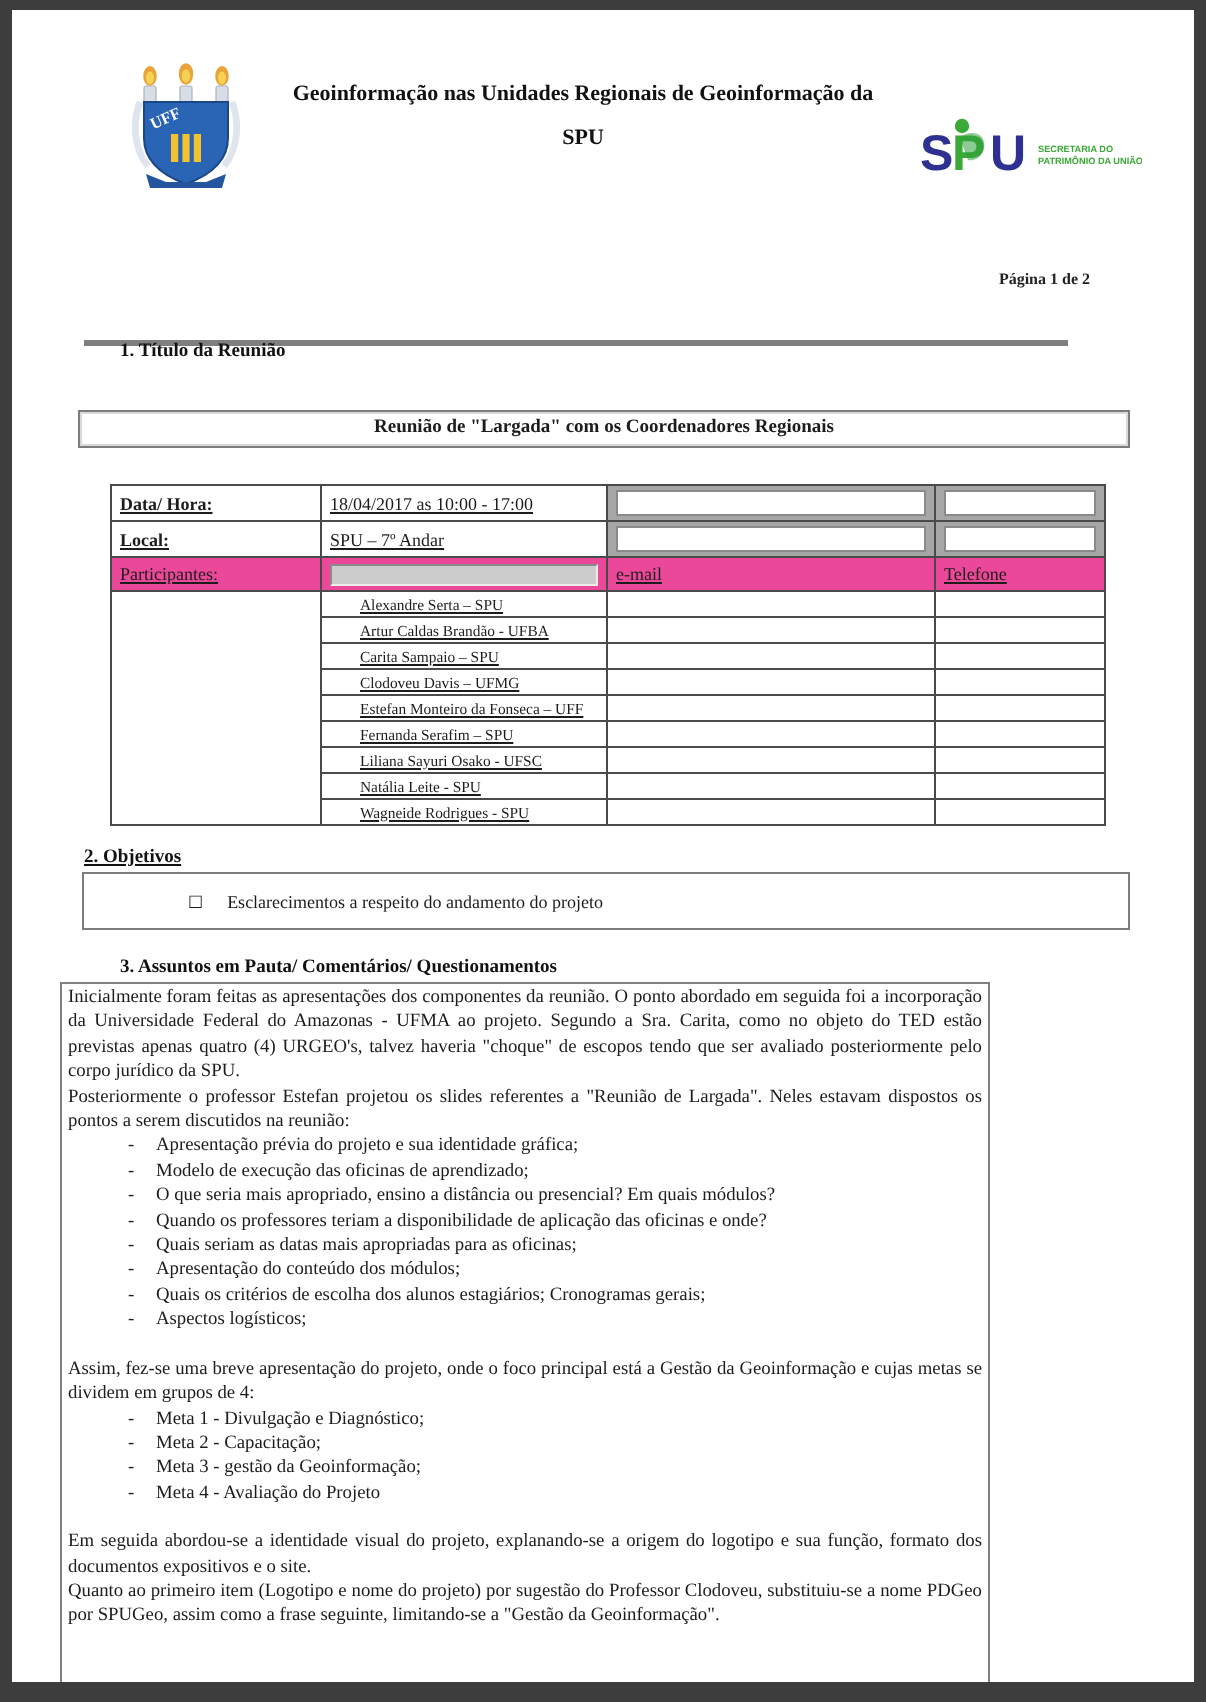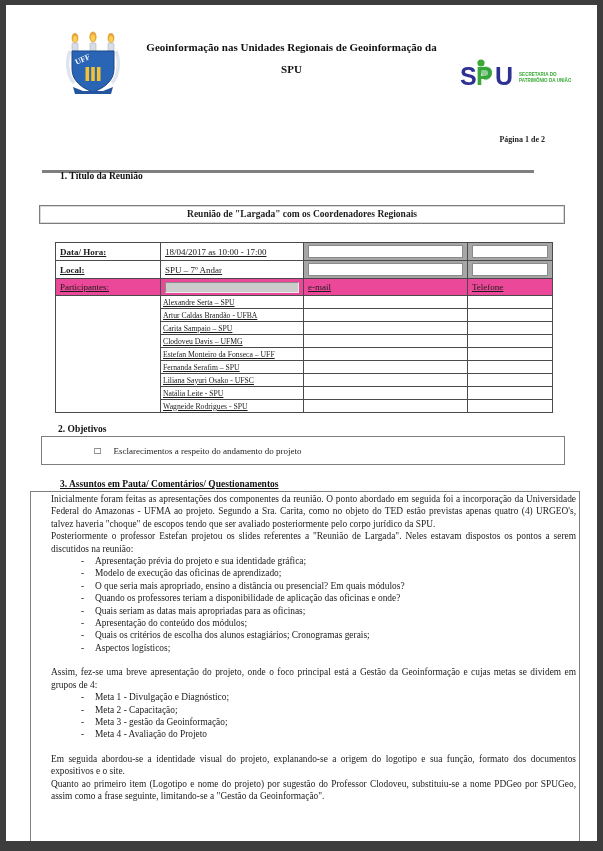--- a/index.html
+++ b/index.html
@@ -12,47 +12,47 @@
   .hdr{position:absolute;top:26px;left:60px;right:26px;display:flex;align-items:flex-start;}
   .crest{width:54px;height:66px;flex:0 0 54px;}
   .hdr-title{flex:1;text-align:center;font-weight:bold;font-size:11px;line-height:21.5px;padding:6px 6px 0 10px;color:#111;}
   .spu-logo{width:112px;flex:0 0 112px;margin-top:26px;}
   .pagenum{position:absolute;top:130px;left:0;right:52px;text-align:right;font-size:8px;font-weight:bold;color:#222;padding-left:46px;}
   .rule{position:absolute;top:165px;left:36px;width:492px;height:3px;background:#7f7f7f;}
 
   
   .shead{position:absolute;font-size:9.5px;font-weight:bold;color:#111;}
   #s1h{top:166px;left:54px;}
-  #s2h{top:419px;left:52px;}
-  #s3h{top:474px;left:54px;text-decoration:underline;}
+  #s2h{top:419px;left:36px;text-decoration:underline;}
+  #s3h{top:474px;left:54px;}
 
   
   .titlebox{position:absolute;top:200px;left:33px;width:524px;height:17px;border:1px solid #7d7d7d;
     box-shadow:inset 0 0 0 1px #d9d9d9;text-align:center;font-size:9.5px;font-weight:bold;line-height:17px;}
 
   
   .mtable-wrap{position:absolute;top:237px;left:49px;}
   table.mt{border-collapse:collapse;table-layout:fixed;width:497px;}
   table.mt td{border:1px solid #4a4a4a;padding:0 4px;vertical-align:middle;font-size:9px;overflow:hidden;white-space:nowrap;text-decoration:underline;}
   tr.r12 td{height:17px;}
   td.lbl{font-weight:bold;}
   td.fieldcell{background:#a6a6a6;padding:2px 3px;}
   .wbox{background:#ffffff;border:1px solid #8a8a8a;height:11px;}
   tr.hdrrow td{height:16px;background:#ec4899;}
   .sunken{height:11px;background:#cccccc;border:1px solid;border-color:#8a8a8a #ececec #ececec #8a8a8a;box-sizing:border-box;}
-  tr.prow td{height:12px;font-size:7.7px;padding:0 2px;}
+  tr.prow td{height:12px;font-size:7.7px;padding:0 19px;}
 
   
   .objbox{position:absolute;top:431px;left:35px;width:522px;height:27px;border:1px solid #7d7d7d;
     display:flex;align-items:center;font-size:9px;}
   .objmark{margin-left:52px;font-size:8px;margin-right:12px;font-family:"DejaVu Sans",sans-serif;}
 
   
-  .s3box{position:absolute;top:486px;left:24px;width:550px;height:350px;border:1px solid #808080;border-bottom:none;
-    box-sizing:border-box;padding:1px 3px 0 20px;font-size:9.4px;line-height:12.4px;}
+  .s3box{position:absolute;top:486px;left:24px;width:465px;height:350px;border:1px solid #808080;border-bottom:none;
+    box-sizing:border-box;padding:1px 3px 0 3px;font-size:9.4px;line-height:12.4px;}
   .para{text-align:justify;}
   .bullet{display:flex;}
   .bmark{flex:0 0 14px;margin-left:30px;text-align:left;}
   .spacer{height:12px;}
 </style>
 </head>
 <body>
 
 <div class="frame">
   <div class="page">

